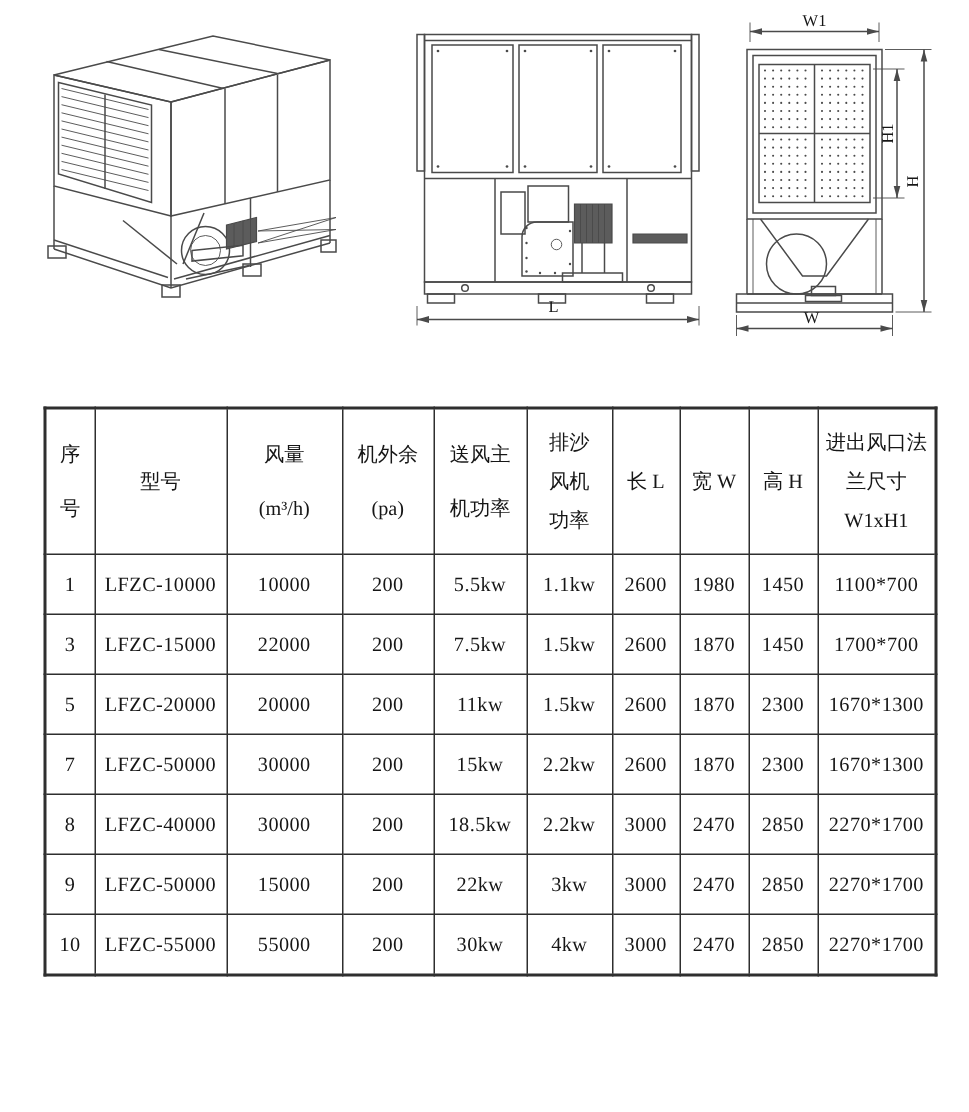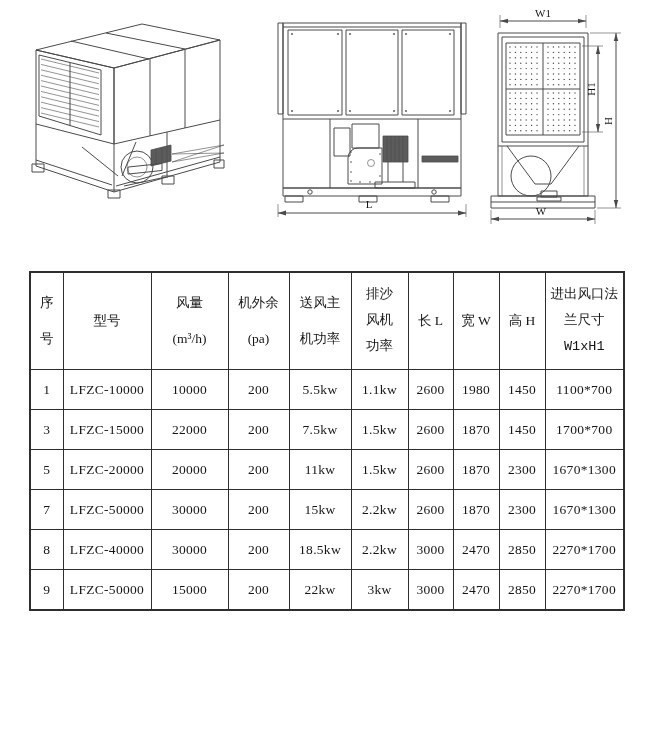--- a/index.html
+++ b/index.html
@@ -33,21 +33,21 @@
     border:2px solid var(--table_line);
   }
   table.spec th, table.spec td{
     border:1px solid var(--table_line);
     text-align:center; vertical-align:middle;
     font-weight:normal; font-size:13.5px; padding:0 1px;
     background:transparent;
   }
   thead th{height:96px; white-space:pre-line; font-size:13.5px;}
   th.l2{line-height:36px;}
-  th.l3{line-height:26px;font-family:Liberation Mono, monospace;}
+  th.l3{line-height:26px;}
   tbody td{height:39px; letter-spacing:.3px;}
 </style>
 </head>
 <body>
 
 <div class="page">
 
   <svg class="draw iso" width="222" height="198" viewBox="0 0 222 198">
     <g class="g-line">
 
@@ -537,16 +537,28 @@
           <td>LFZC-50000</td>
           <td>15000</td>
           <td>200</td>
           <td>22kw</td>
           <td>3kw</td>
           <td>3000</td>
           <td>2470</td>
           <td>2850</td>
           <td>2270*1700</td>
         </tr>
+        <tr>
+          <td>10</td>
+          <td>LFZC-55000</td>
+          <td>55000</td>
+          <td>200</td>
+          <td>30kw</td>
+          <td>4kw</td>
+          <td>3000</td>
+          <td>2470</td>
+          <td>2850</td>
+          <td>2270*1700</td>
+        </tr>
       </tbody>
   </table>
 
 </div>
 
 </body></html>

